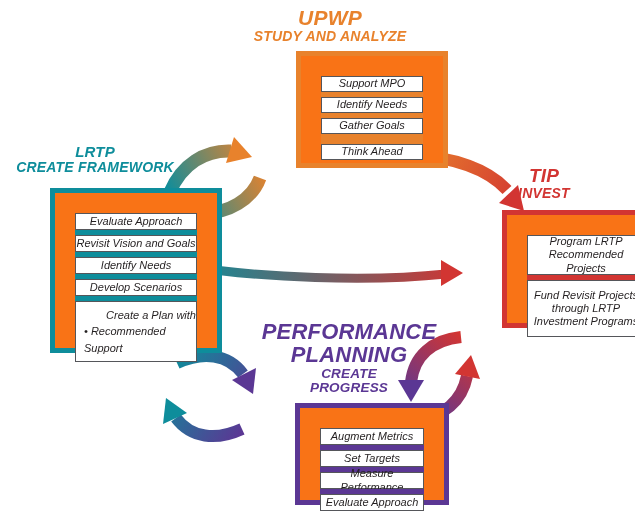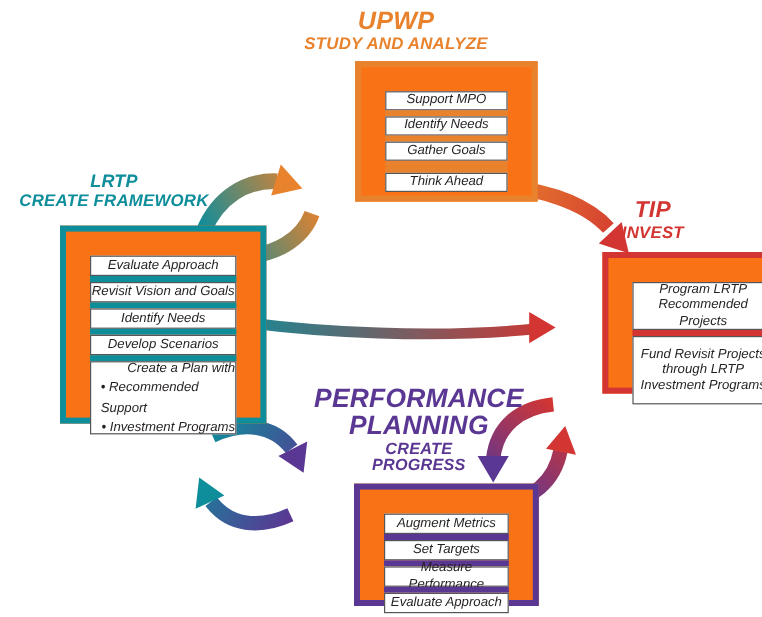--- a/index.html
+++ b/index.html
@@ -128,21 +128,20 @@
     <div class="sep"></div>
     <div class="row">Revisit Vision and Goals</div>
     <div class="sep"></div>
     <div class="row">Identify Needs</div>
     <div class="sep"></div>
     <div class="row">Develop Scenarios</div>
     <div class="sep"></div>
     <div class="row plan">
       <div>Create a Plan with</div>
       <div>• Recommended Support</div>
-      <div>• Investment Programs</div>
     </div>
   </div>
 
   <div class="group-title tip-title">
     <div class="t1">TIP</div>
     <div class="t2">INVEST</div>
   </div>
   <div class="box tip" style="--c: #D23532;">
     <div class="row r1">
       <span class="wrap1">Program LRTP Recommended Projects</span>

